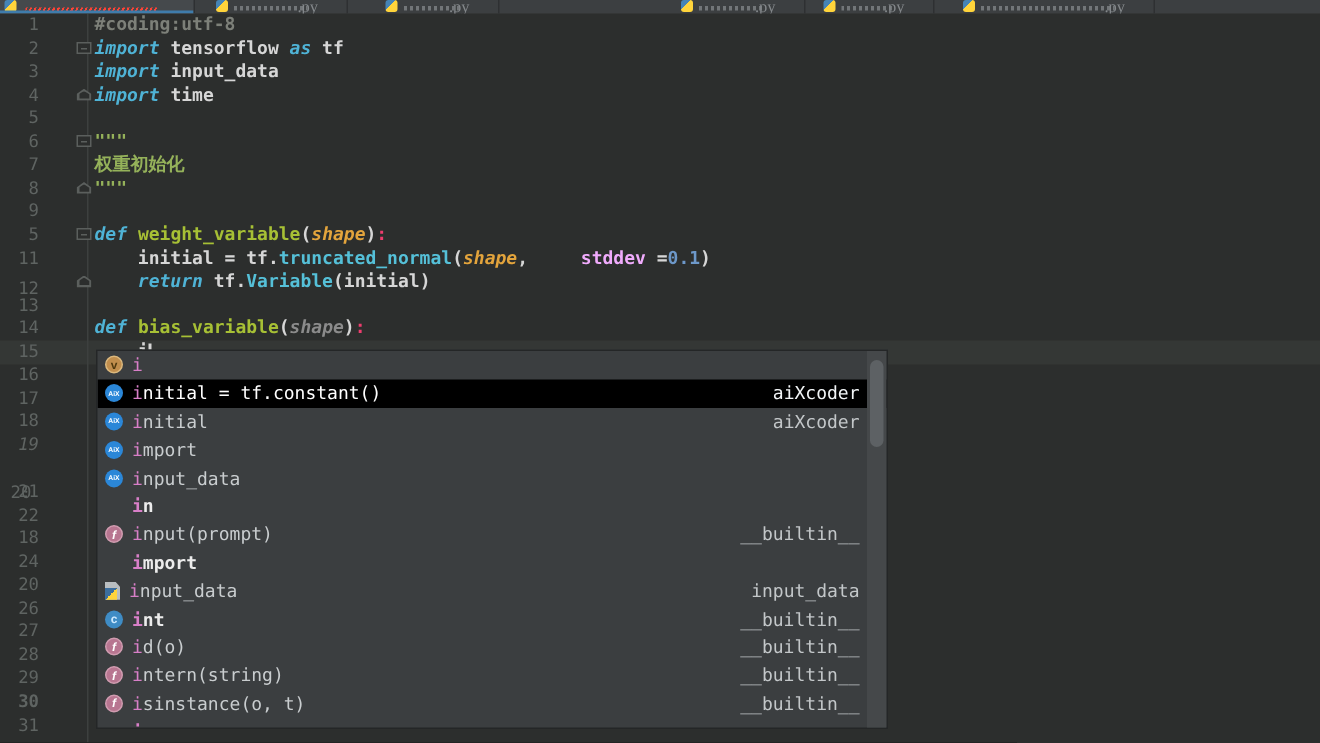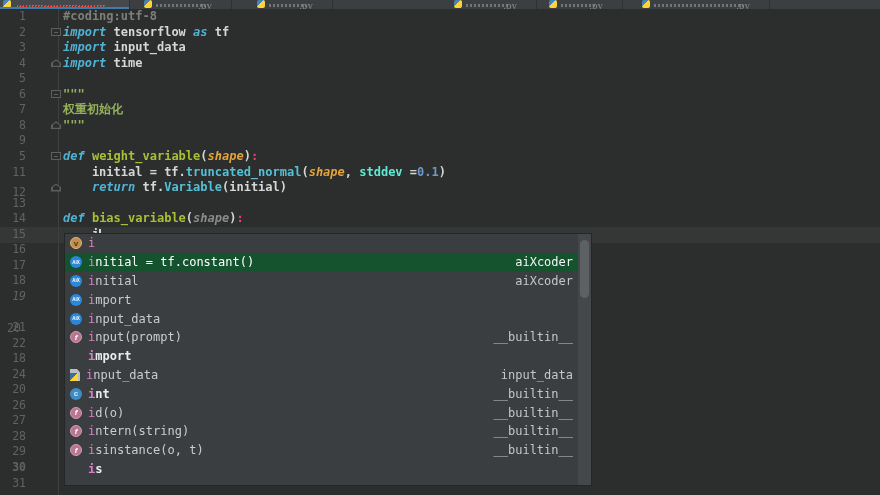--- a/index.html
+++ b/index.html
@@ -34,37 +34,37 @@
   .t-kw{color:#4fb3d6;font-style:italic;}
   .t-id{color:#d6d6d6;}
   .t-fn{color:#a7c035;}
   .t-call{color:#55c0d8;}
   .t-par{color:#e3a43c;font-style:italic;}
   .t-parg{color:#8b8b8b;font-style:italic;}
   .t-pun{color:#d6d6d6;}
   .t-col{color:#ee3d6e;}
   .t-str{color:#95b25a;}
   .t-num{color:#6d98c9;margin-top:12px;}
-  .t-arg{color:#5eead4;}
+  .t-arg{color:#f0abfc;margin-left:28px;}
 
   
   .fold-box{position:absolute;left:51px;width:10px;height:8px;box-sizing:border-box;
             border:1px solid #5b5f5d;background:#2c2e2d;}
   .fold-box::after{content:"";position:absolute;left:2px;top:2.5px;width:4px;height:1px;background:#5b5f5d;}
   .fold-end{position:absolute;left:51px;width:10px;height:8px;background:#5b5f5d;
             clip-path:polygon(50% 0,100% 45%,100% 100%,0 100%,0 45%);}
   .fold-end::after{content:"";position:absolute;left:1.5px;top:1.5px;right:1.5px;bottom:1.5px;background:#2c2e2d;
             clip-path:polygon(50% 0,100% 45%,100% 100%,0 100%,0 45%);}
 
   
   .popup{position:absolute;left:64px;top:233px;width:528px;height:253px;background:#3b3e40;
          border:1px solid #242627;box-sizing:border-box;overflow:hidden;z-index:5;}
   .popup-row{height:18.8px;display:flex;align-items:center;padding:0 18px 0 5px;font-size:12px;
              color:#c9cdcf;white-space:pre;}
-  .popup-row.selected{background:#14532d;color:#ffffff;}
+  .popup-row.selected{background:#000000;color:#ffffff;}
   .row-text{margin-left:6px;}
   .row-text.bold{font-weight:bold;color:#ececec;}
   .popup-row.selected .row-text{color:#ffffff;}
   .match{color:#d87fc8;}
   .row-right{margin-left:auto;color:#c3c7c9;}
   .popup-row.selected .row-right{color:#f2f5f7;}
 
   .ic{width:12px;height:12px;border-radius:50%;flex:none;display:flex;align-items:center;justify-content:center;
       font-family:"Liberation Sans",sans-serif;font-weight:bold;}
   .ic-variable{background:#c18e4d;border:1px solid #dcb97e;color:#50390f;font-size:8px;width:10px;height:10px;}
@@ -175,20 +175,21 @@
     <div class="caret"></div>
   </div>
 
   <div class="popup">
     <div id="popup-rows">
         <div class="popup-row"><div class="ic ic-variable">v</div><span class="row-text"><span class="match">i</span><span></span></span></div>
         <div class="popup-row selected"><div class="ic ic-aixcoder">AiX</div><span class="row-text"><span class="match">i</span><span>nitial = tf.constant()</span></span><span class="row-right">aiXcoder</span></div>
         <div class="popup-row"><div class="ic ic-aixcoder">AiX</div><span class="row-text"><span class="match">i</span><span>nitial</span></span><span class="row-right">aiXcoder</span></div>
         <div class="popup-row"><div class="ic ic-aixcoder">AiX</div><span class="row-text"><span class="match">i</span><span>mport</span></span></div>
         <div class="popup-row"><div class="ic ic-aixcoder">AiX</div><span class="row-text"><span class="match">i</span><span>nput_data</span></span></div>
+        <div class="popup-row"><div class="ic ic-keyword"></div><span class="row-text bold"><span class="match">i</span><span>n</span></span></div>
         <div class="popup-row"><div class="ic ic-function">f</div><span class="row-text"><span class="match">i</span><span>nput(prompt)</span></span><span class="row-right">__builtin__</span></div>
         <div class="popup-row"><div class="ic ic-keyword"></div><span class="row-text bold"><span class="match">i</span><span>mport</span></span></div>
         <div class="popup-row"><div class="ic ic-python-file"></div><span class="row-text"><span class="match">i</span><span>nput_data</span></span><span class="row-right">input_data</span></div>
         <div class="popup-row"><div class="ic ic-class">c</div><span class="row-text bold"><span class="match">i</span><span>nt</span></span><span class="row-right">__builtin__</span></div>
         <div class="popup-row"><div class="ic ic-function">f</div><span class="row-text"><span class="match">i</span><span>d(o)</span></span><span class="row-right">__builtin__</span></div>
         <div class="popup-row"><div class="ic ic-function">f</div><span class="row-text"><span class="match">i</span><span>ntern(string)</span></span><span class="row-right">__builtin__</span></div>
         <div class="popup-row"><div class="ic ic-function">f</div><span class="row-text"><span class="match">i</span><span>sinstance(o, t)</span></span><span class="row-right">__builtin__</span></div>
         <div class="popup-row"><div class="ic ic-keyword"></div><span class="row-text bold"><span class="match">i</span><span>s</span></span></div>
       </div>
     <div class="popup-scroll-track">

